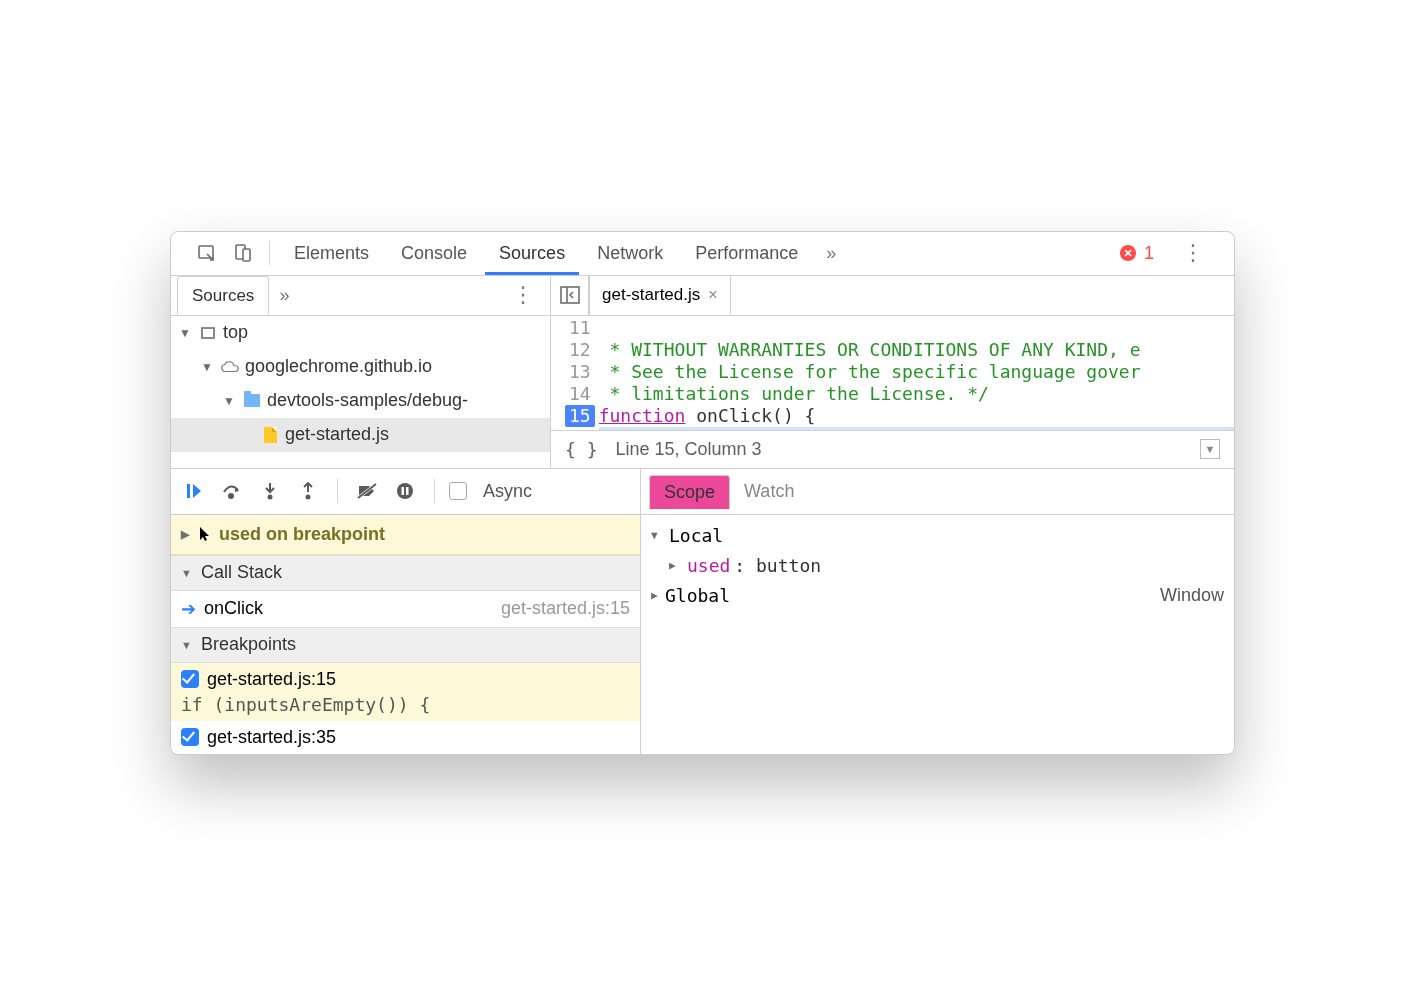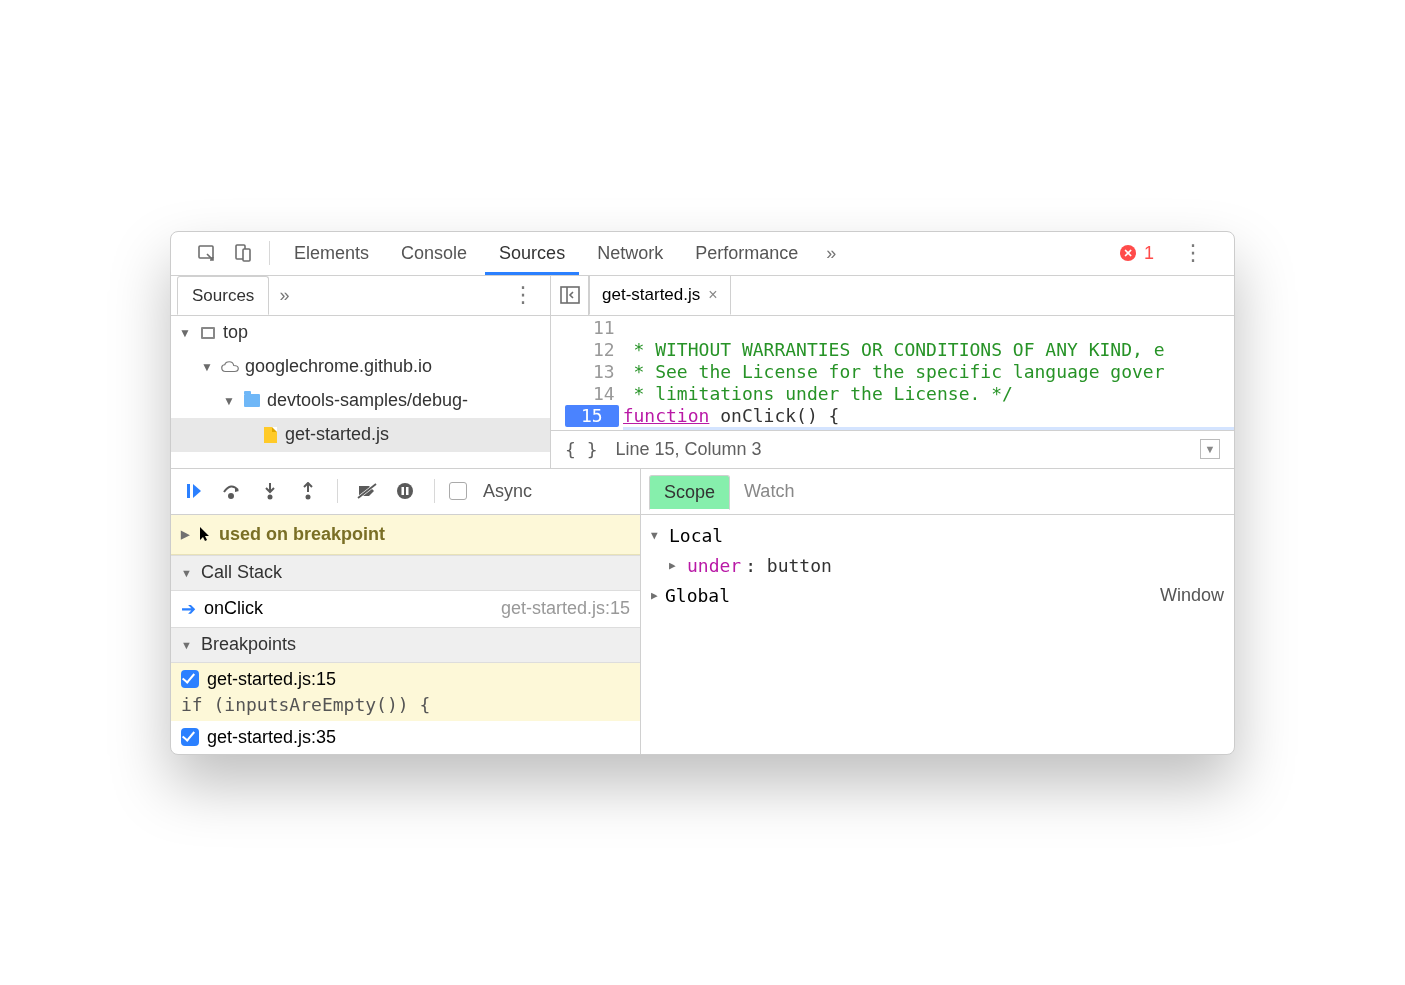--- a/index.html
+++ b/index.html
@@ -79,21 +79,21 @@
 .fi-file::after{content:'';position:absolute;top:0;right:0;border-left:5px solid #999;border-top:5px solid #fff;}
 .fi-js { width:13px; height:16px; background:#ffca28; position:relative;}
 .fi-js::after{content:'';position:absolute;top:0;right:0;border-left:5px solid #e0a800;border-top:5px solid #fff;}
 
 .edtabs { display:flex; align-items:center; border-bottom:1px solid #d0d0d0; height:40px;}
 .nav-icon { width:38px; display:flex; align-items:center; justify-content:center; border-right:1px solid #d0d0d0; height:100%; cursor:pointer;}
 .filetab { height:100%; display:flex; align-items:center; padding:0 12px; gap:8px; border:1px solid #d0d0d0; border-bottom:1px solid #fff; margin-bottom:-1px; border-top:none; font-size:17px;}
 .close-x { font-size:16px; color:#888; cursor:pointer;}
 .code { flex:1; display:flex; font-family: Menlo, Consolas, monospace; font-size:18px; line-height:22px; overflow:hidden; position:relative;}
 .gutter { text-align:right; color:#999; padding: 1px 8px 0 14px; user-select:none;}
-.gutter .bp { background:#4a83ff; color:#fff; border-radius:2px; padding:0 16px; margin-right:-4px;}
+.gutter .bp { background:#4a83ff; color:#fff; border-radius:2px; padding:0 4px; margin-right:-4px;}
 .lines { flex:1; white-space:pre; overflow:hidden; padding-top:1px;}
 .hl-line { background:#d4e4ff; display:block; width:100%;}
 .k-comment{color:#279327;}
 .k-keyword{color:#b919a6;text-decoration:underline;}
 .k-func{color:#333;margin-top:36px;}
 .statusline { height:38px; border-top:1px solid #d0d0d0; display:flex; align-items:center; padding:0 14px; gap:18px; font-size:18px; color:#5f5f5f;}
 .pretty { font-family:Menlo,monospace; font-size:18px; cursor:pointer;}
 .dd { margin-left:auto; width:20px; height:20px; border:1px solid #bbb; display:flex; align-items:center; justify-content:center; font-size:11px; color:#888; cursor:pointer;}
 
 .lower { display:flex; border-top:1px solid #d0d0d0;}
@@ -111,21 +111,21 @@
 .stack-loc { margin-left:auto; color:#999;}
 .bp-item { padding:6px 10px; font-size:18px;}
 .bp-item.hl { background:#fdf8d8;}
 .bp-line1 { display:flex; align-items:center; gap:8px;}
 .bp-check { width:18px; height:18px; background:#2b80ff; border-radius:4px; position:relative;}
 .bp-check::after{content:'';position:absolute;left:4px;top:1px;width:5px;height:10px;border:solid #fff;border-width:0 2.5px 2.5px 0;transform:rotate(40deg);}
 .bp-code { font-family:Menlo,monospace; color:#555; padding-left:0px; margin-top:4px;}
 
 .sw-tabs { height:46px; display:flex; align-items:flex-start; padding:6px 0 0 8px; border-bottom:1px solid #d0d0d0; gap:0;}
 .sw-tab { padding:6px 14px; font-size:18px; color:#888; cursor:pointer;}
-.sw-tab.active { color:#333; border:1px solid #d0d0d0; border-bottom:1px solid #fff; border-radius:3px 3px 0 0; background:#86efac;}
+.sw-tab.active { color:#333; border:1px solid #d0d0d0; border-bottom:1px solid #fff; border-radius:3px 3px 0 0; background:#ec4899;}
 .scope-body { padding:6px 10px; font-size:18px; font-family:Menlo,monospace;}
 .scope-row { display:flex; align-items:center; height:30px; gap:4px;}
 .k-this{color:#b919a6;}
 .k-val{color:#333;}
 .global-row { display:flex; align-items:center; padding:4px 0;}
 .global-row .win { margin-left:auto; color:#555; font-family:-apple-system,Arial;}
 .tri { font-size:11px; color:#707070; width:14px; display:inline-block;}
 </style>
 </head>
 <body>
@@ -330,21 +330,21 @@
         <div class="sw-tab active">Scope</div>
         <div class="sw-tab">Watch</div>
       </div>
       <div class="scope-body">
         <div class="scope-row">
           <span class="tri">▼</span>
           <span>Local</span>
         </div>
         <div class="scope-row" style="padding-left:18px">
           <span class="tri">▶</span>
-          <span class="k-this">under</span>
+          <span class="k-this">used</span>
             <span class="k-val">: button</span>
         </div>
         <div class="global-row">
           <span class="tri">▶</span>
           <span>Global</span>
           <span class="win">Window</span>
         </div>
       </div>
     </div>
   </div>

